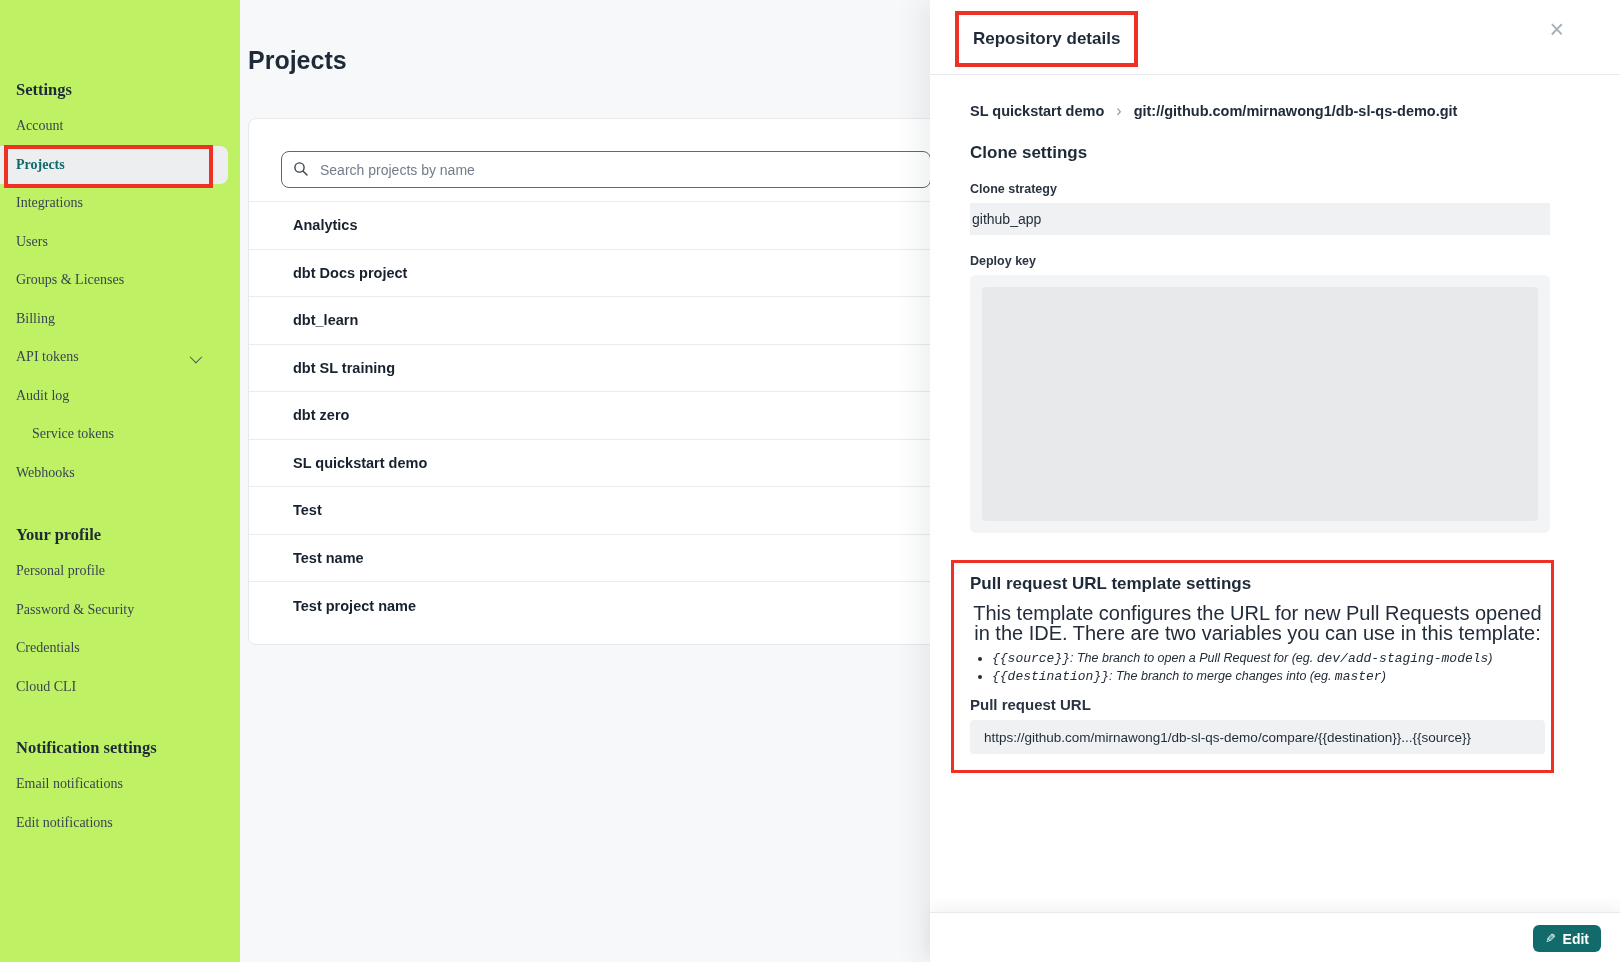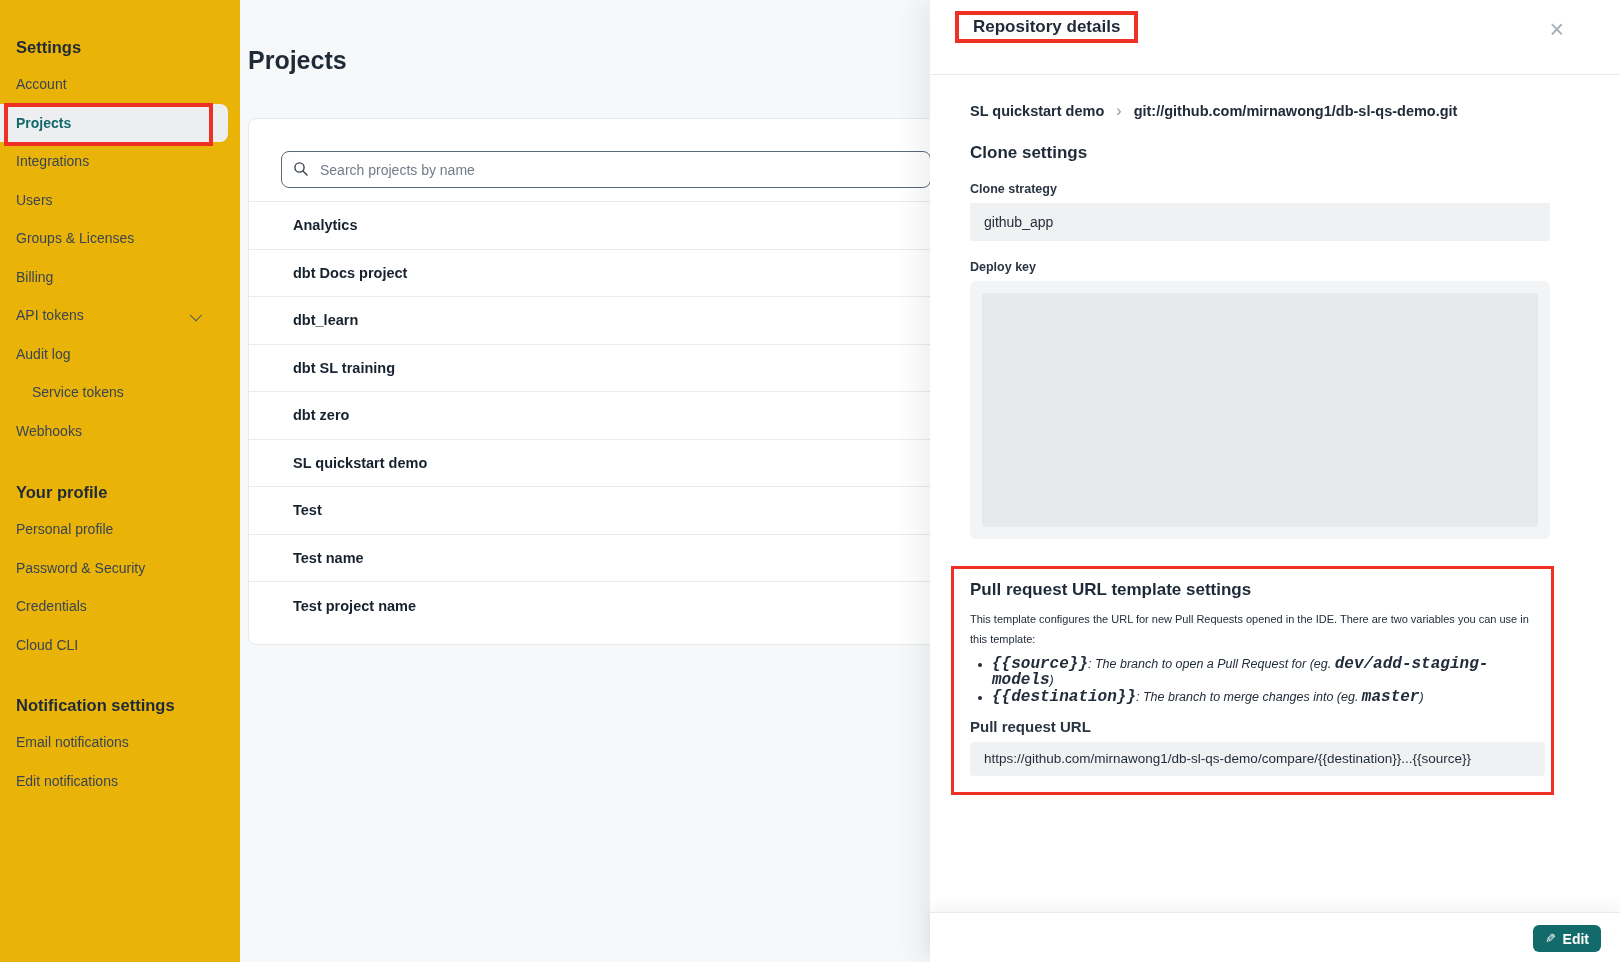--- a/index.html
+++ b/index.html
@@ -13,21 +13,21 @@
   * { margin:0; padding:0; box-sizing:border-box; }
   html,body { width:1620px; height:962px; overflow:hidden; }
   body {
     position:relative;
     background:#f7f8f9;
     font-family:"Liberation Sans", sans-serif;
     color:var(--ink);
   }
 
   
-  .sidebar { position:absolute; left:0; top:0; width:240px; height:100%; background:#eab308; padding-top:39px; }
+  .sidebar { position:absolute; left:0; top:0; width:240px; height:100%; background:#bef264; padding-top:81px;font-family:Liberation Serif, serif; }
   .side-header { height:17px; line-height:17px; font-size:16.5px; font-weight:bold; color:var(--ink); margin:0 0 9px 16px; }
   .side-header.mt-profile { margin-top:34px; }
   .side-header.mt-notif { margin-top:33px; }
   .nav-item { position:relative; height:38.5px; display:flex; align-items:center; padding:0 16px; font-size:14px; color:var(--nav-ink); cursor:pointer; }
   .nav-item.indent { padding-left:32px; }
   .nav-item.active { width:228px; background:#eceef0; border-radius:0 8px 8px 0; color:var(--teal); font-weight:bold; }
   .nav-chevron { display:none; position:absolute; right:41px; top:16px; width:9px; height:9px; border-right:1.8px solid #4a5563; border-bottom:1.8px solid #4a5563; transform:rotate(45deg) translateY(-2px); }
   .nav-annotation { display:none; position:absolute; left:4px; top:-1px; bottom:-4px; width:209px; border:4px solid var(--red); pointer-events:none; z-index:5; }
 
   
@@ -38,37 +38,37 @@
   .search-input { width:100%; height:100%; border:1px solid #5d6878; border-radius:8px; padding:0 12px 0 38px; font-size:14px; font-family:inherit; color:var(--ink); background:#fff; outline:none; }
   .search-input::placeholder { color:#717d8a; opacity:1; }
   .search-icon { position:absolute; left:12px; top:10px; width:16px; height:16px; pointer-events:none; }
   .rows { position:absolute; left:0; right:0; top:82px; border-top:1px solid #e9ebec; }
   .row { height:47.5px; display:flex; align-items:center; padding:0 44px; font-size:14.5px; font-weight:bold; color:#18222f; border-bottom:1px solid #e9ebec; cursor:pointer; }
   .row:last-child { border-bottom:none; }
 
   
   .drawer { position:absolute; left:930px; top:0; width:690px; height:962px; background:#fff; box-shadow:-12px 0 24px rgba(30,40,55,.07); }
   .drawer-header { position:relative; height:75px; border-bottom:1px solid var(--divider); }
-  .title-annotation { position:absolute; left:25px; top:11px; border:4px solid var(--red); padding:2px 14px; }
+  .title-annotation { position:absolute; left:25px; top:11px; border:4px solid var(--red); padding:14px 14px; }
   .drawer-title { font-size:17px; font-weight:bold; color:var(--ink); white-space:nowrap; }
   .close-btn { position:absolute; right:56px; top:17px; font-size:25px; line-height:25px; color:#a7b0b8; cursor:pointer; background:none; border:none; font-family:inherit; }
   .drawer-body { padding:0 70px 0 40px; }
   .breadcrumb { margin-top:27px; display:flex; align-items:center; font-size:14.5px; font-weight:bold; color:#222c3a; }
   .crumb-sep { color:#8d97a1; font-weight:normal; font-size:16px; margin:0 12px; }
   .section-heading { margin-top:23px; font-size:17px; font-weight:bold; color:var(--ink); }
   .field-label { margin-top:19px; font-size:12.5px; font-weight:bold; color:#2a3442; }
-  .field { margin-top:7px; height:38px; background:var(--field-bg); border-radius:0; display:flex; align-items:center; padding:0 14px; font-size:14px; color:var(--ink); }
+  .field { margin-top:7px; height:32px; background:var(--field-bg); border-radius:0; display:flex; align-items:center; padding:0 2px; font-size:14px; color:var(--ink); }
   .deploy-box { margin-top:7px; height:258px; background:#f3f4f5; border-radius:6px; padding:12px; }
   .deploy-inner { width:100%; height:100%; background:#e8e9ea; border-radius:4px; }
   .pr-section { margin:27px -4px 0 -19px; border:3px solid var(--red); padding:11px 6px 16px 16px; }
   .pr-heading { font-size:17px; font-weight:bold; color:var(--ink); }
-  .pr-desc { margin-top:9px; font-size:11px; line-height:20px; color:#222c3a; max-width:608px; }
+  .pr-desc { margin-top:9px; font-size:20px; line-height:20px; color:#222c3a; max-width:608px;text-align:center; }
   .pr-bullets { margin:8px 0 0 0; padding-left:22px; }
   .pr-bullets li { font-size:12.5px; line-height:15.5px; font-style:italic; color:#222c3a; margin-bottom:2px; }
-  .code { font-family:"Liberation Mono", monospace; font-size:16px; font-style:italic;font-weight:bold; }
+  .code { font-family:"Liberation Mono", monospace; font-size:13px; font-style:italic; }
   .pr-url-label { margin-top:12px; font-size:15px; font-weight:bold; font-style:normal; color:#2a3442; }
   .pr-url-field { margin-top:7px; height:34px; background:var(--field-bg); border-radius:4px; display:flex; align-items:center; padding:0 14px; font-size:13.5px; color:var(--ink); }
   .drawer-footer { position:absolute; left:0; right:0; bottom:0; height:50px; background:#fff; border-top:1px solid var(--divider); box-shadow:0 -6px 12px rgba(30,40,55,.05); }
   .edit-btn { position:absolute; right:19px; top:12px; height:27px; padding:0 12px; background:#136a6b; color:#fff; border:none; border-radius:6px; font-size:14px; font-weight:bold; font-family:inherit; display:flex; align-items:center; gap:7px; cursor:pointer; }
   .pencil-icon { display:inline-block; transform:scaleX(-1); font-size:13px; font-weight:normal; }
 </style>
 </head>
 <body>
 
 <nav class="sidebar">

